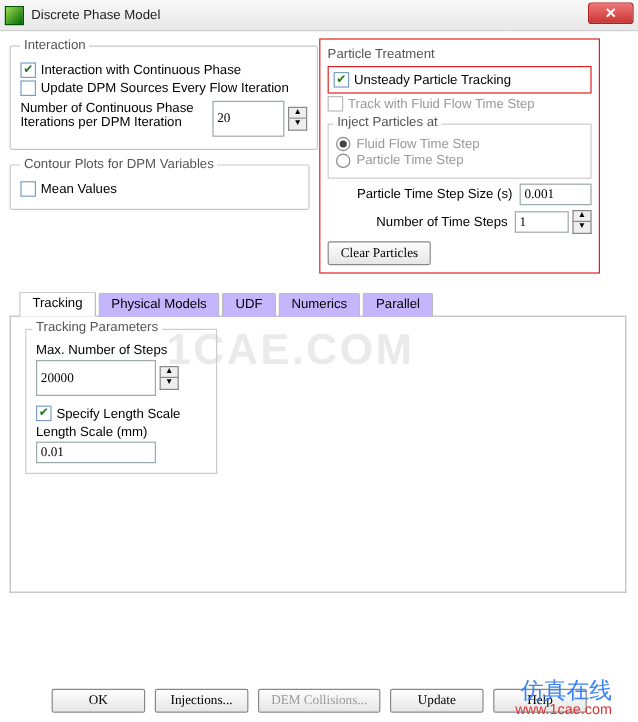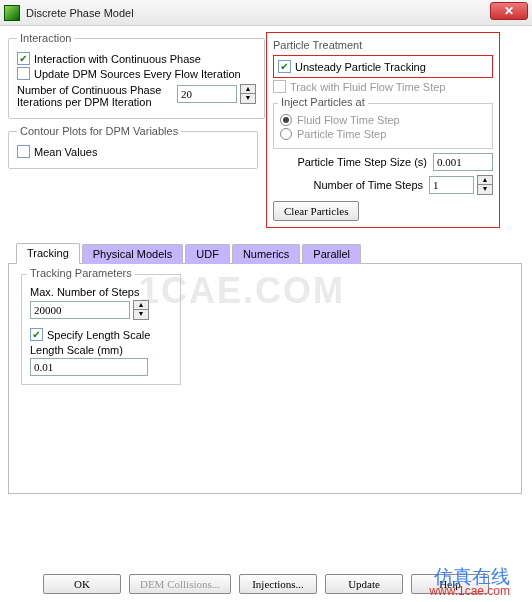--- a/index.html
+++ b/index.html
@@ -79,21 +79,21 @@
   .chk.checked { color:#1a7a1a; }
   .chk.checked::after { content:"✔"; font-size:10px; }
   .radio {
     width:12px;height:12px;border:1px solid #888;border-radius:50%;
     margin-right:5px;background:#fff;display:inline-block;position:relative;
   }
   .radio.sel::after{content:"";position:absolute;left:2px;top:2px;width:6px;height:6px;border-radius:50%;background:#444;}
   .disabled { color:#999; }
   .numfield { display:flex; align-items:center; }
   .numfield input {
-    width:60px; height:18px;
+    width:60px; height:30px;
     border:1px solid #9aa;
     padding:1px 3px;
     font:11px Tahoma;
   }
   .spin {
     display:flex; flex-direction:column; margin-left:3px;
   }
   .spin .btn {
     width:16px;height:10px;border:1px solid #888;background:#eee;
     font-size:7px;line-height:7px;text-align:center;
@@ -316,29 +316,29 @@
           <div class="spin">
             <div class="btn">▲</div>
               <div class="btn">▼</div>
           </div>
         </div>
         <div class="row" style="margin-top:8px;">
           <span class="chk checked"></span>
           <span>Specify Length Scale</span>
         </div>
         <div class="lbl-block">Length Scale (mm)</div>
-        <input style="width: 118px; height: 18px; border: 1px solid rgb(153, 170, 170); padding: 1px 3px; font: 11px Tahoma;" value="0.01">
+        <input style="width: 100px; height: 18px; border: 1px solid rgb(153, 170, 170); padding: 1px 3px; font: 11px Tahoma;" value="0.01">
       </div>
     </div>
   </div>
 
   <div class="bottom-bar">
     <button class="btn-std">OK</button>
+    <button class="btn-std">Injections...</button>
     <button class="btn-std disabled">DEM Collisions...</button>
-    <button class="btn-std">Injections...</button>
     <button class="btn-std">Update</button>
     <button class="btn-std">Help</button>
   </div>
 
   <div class="site-wm">
     <div class="cn">仿真在线</div>
     <div class="url">www.1cae.com</div>
   </div>
 
 </div>

